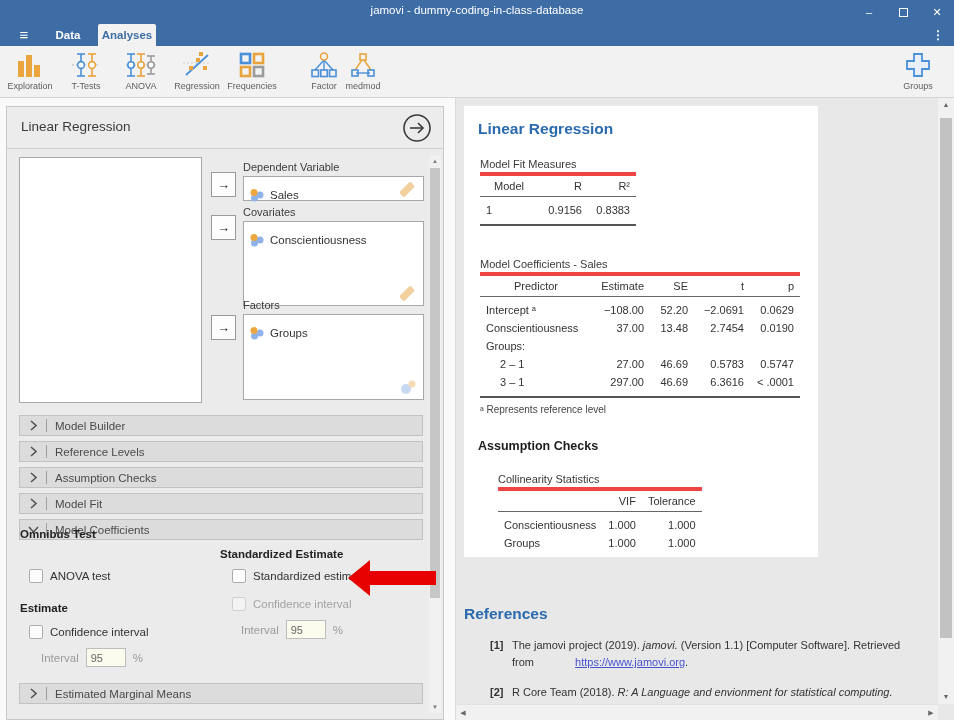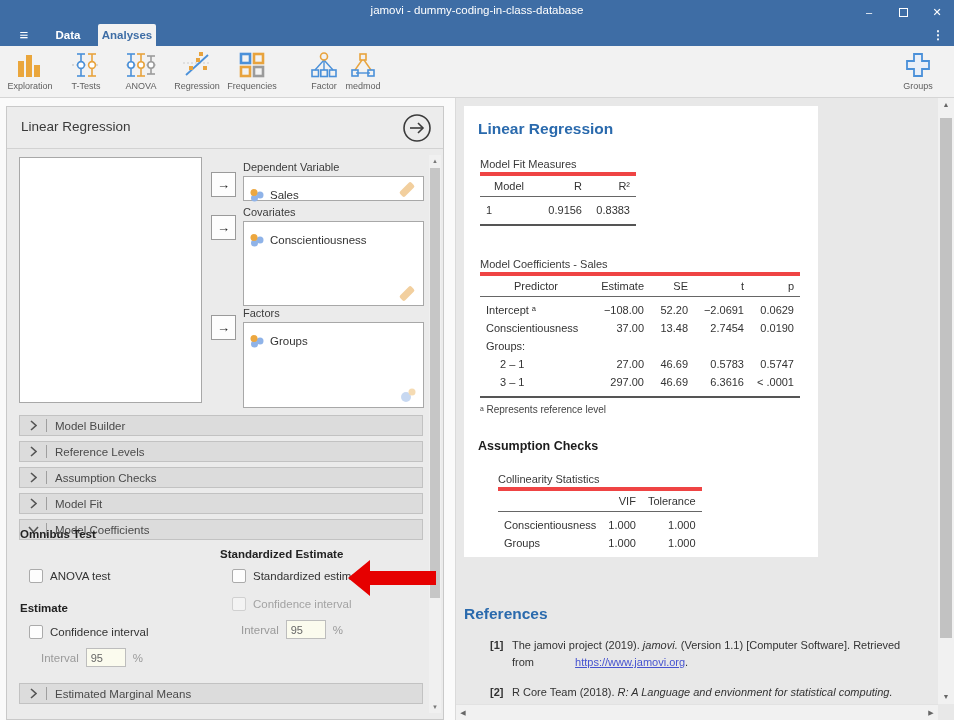--- a/index.html
+++ b/index.html
@@ -256,21 +256,21 @@
             <circle cx="11" cy="7" r="3.5" fill="#8fb3e8"></circle>
             <circle cx="5.5" cy="10" r="3.5" fill="#8fb3e8"></circle>
             <circle cx="5" cy="4.5" r="3.5" fill="#eca73f"></circle>
           </svg>
         <span>Conscientiousness</span>
       </div>
       <span class="ruler-badge" style="bottom:8px"></span>
     </div>
   </div>
 
-  <div class="vgroup" style="top:200px">
+  <div class="vgroup" style="top:192px">
     <div class="vlabel">Factors</div>
     <div class="vbox" style="height:86px">
       <div class="vitem">
         <svg width="16" height="14">
             <circle cx="11" cy="7" r="3.5" fill="#8fb3e8"></circle>
             <circle cx="5.5" cy="10" r="3.5" fill="#8fb3e8"></circle>
             <circle cx="5" cy="4.5" r="3.5" fill="#eca73f"></circle>
           </svg>
         <span>Groups</span>
       </div>

